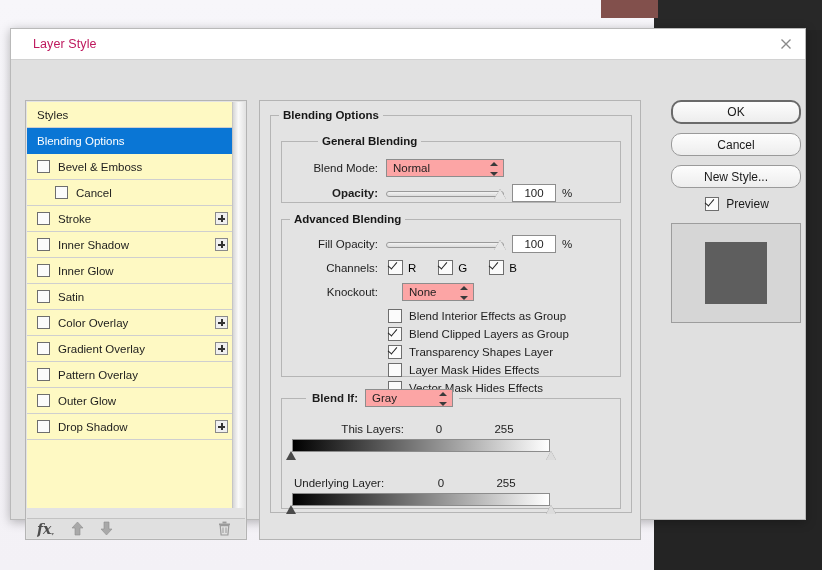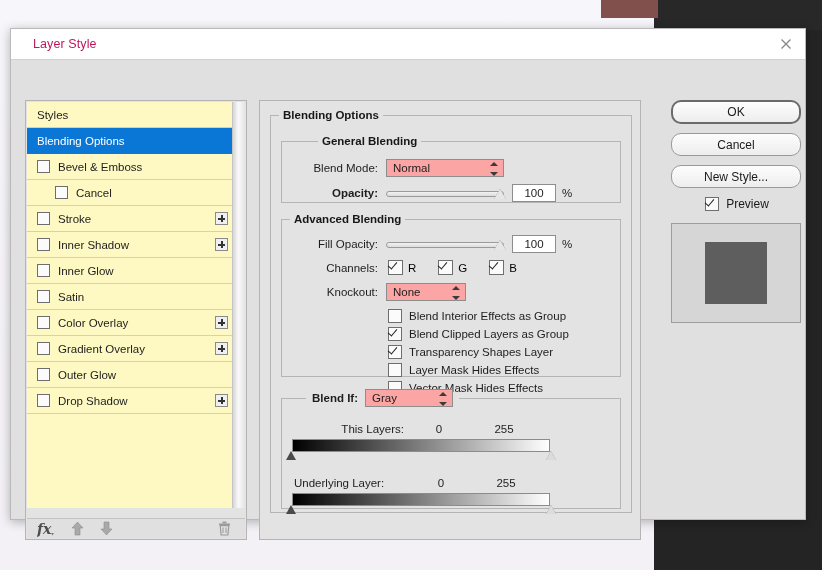--- a/index.html
+++ b/index.html
@@ -256,20 +256,24 @@
           </div>
           <div class="style-row">
             <span class="cb"></span>
             <span>Color Overlay</span>
             <span class="plus-btn"></span>
           </div>
           <div class="style-row">
             <span class="cb"></span>
             <span>Gradient Overlay</span>
             <span class="plus-btn"></span>
+          </div>
+          <div class="style-row">
+            <span class="cb"></span>
+            <span>Pattern Overlay</span>
           </div>
           <div class="style-row">
             <span class="cb"></span>
             <span>Outer Glow</span>
           </div>
           <div class="style-row">
             <span class="cb"></span>
             <span>Drop Shadow</span>
             <span class="plus-btn"></span>
           </div>
@@ -360,21 +364,21 @@
                 </span>
                 <span class="chan">
                   <span class="cb checked"></span>
                   <span>B</span>
                 </span>
               </div>
           </div>
 
           <div class="row" style="left:0;top:58px;width:100%;">
             <span class="lbl" style="width:96px;">Knockout:</span>
-            <div class="select" style="margin-left:8px;width:80px;">
+            <div class="select" style="margin-left:24px;width:72px;">
               <span>None</span>
               <span class="stepper">
                   <i class="up"></i>
                   <i class="dn"></i>
                 </span>
             </div>
           </div>
 
           <div id="adv-checks" style="position:absolute;left:106px;top:82px;">
               <div class="chk-row">

